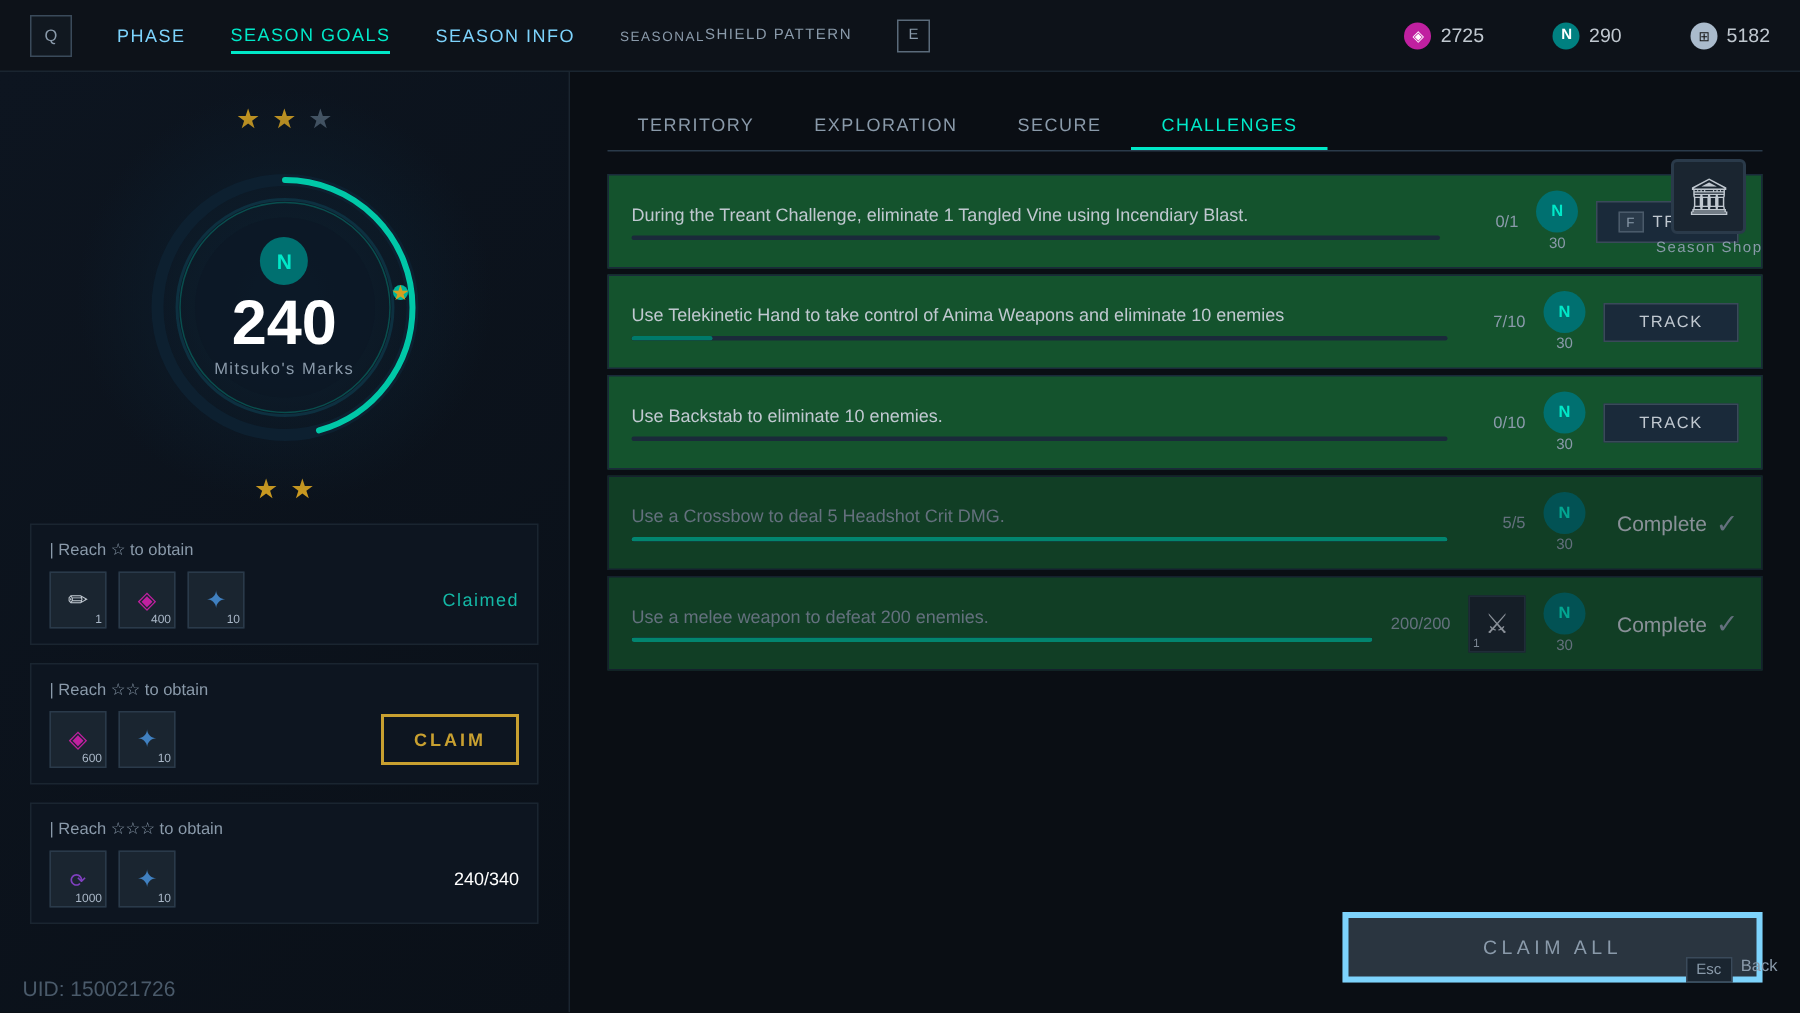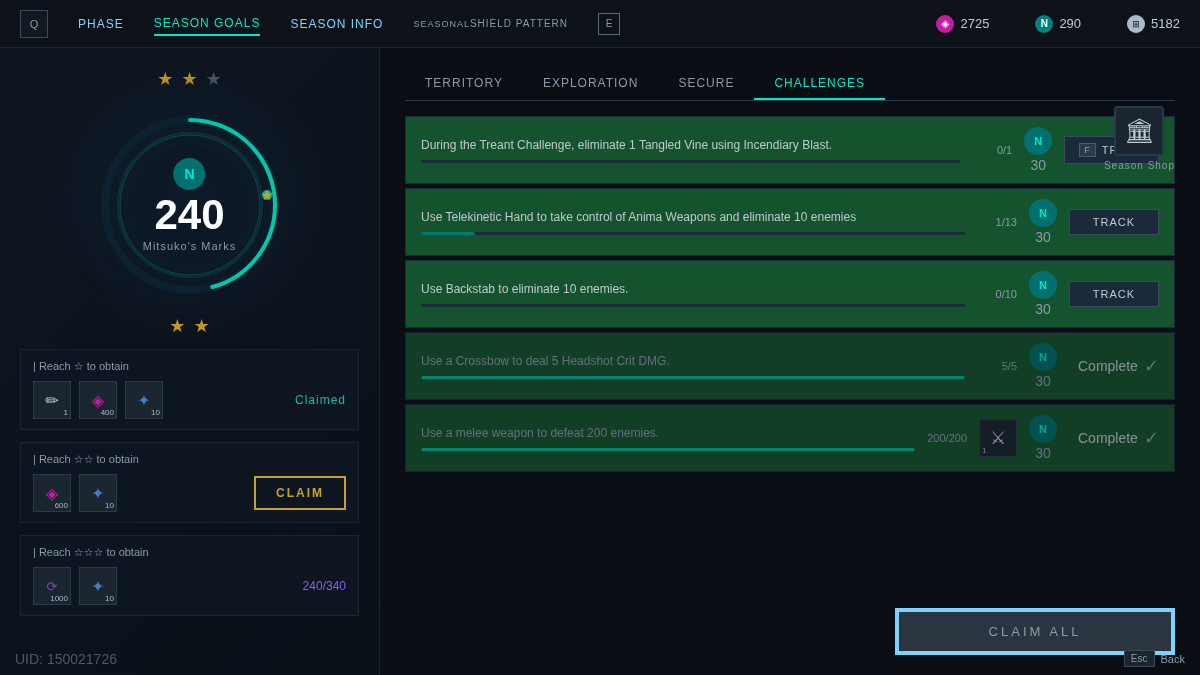--- a/index.html
+++ b/index.html
@@ -184,21 +184,21 @@
       font-weight: bold;
     }
     .claimed-label {
       margin-left: auto;
       color: #14b8a6;
       font-size: 12px;
       letter-spacing: 1px;
     }
     .progress-text {
       margin-left: auto;
-      color: #8b5cf6;
+      color: #ffffff;
       font-size: 12px;
     }
 
     
     .right-panel {
       flex: 1;
       padding: 20px 25px;
       display: flex;
       flex-direction: column;
     }
@@ -309,21 +309,21 @@
       gap: 2px;
     }
     .challenge-currency .c-icon {
       width: 28px; height: 28px;
       background: #007070;
       border-radius: 50%;
       display: flex; align-items: center; justify-content: center;
       color: #00e8c8; font-size: 11px; font-weight: bold;
     }
     .challenge-currency .c-amount {
-      font-size: 14px; color: #8a9aaa;
+      font-size: 10px; color: #8a9aaa;
     }
     .challenge-reward-img {
       width: 38px; height: 38px;
       background: #1a2530;
       border: 1px solid #2a3a4a;
       display: flex; align-items: center; justify-content: center;
       font-size: 18px;
       position: relative;
     }
     .challenge-reward-img .r-count {
@@ -382,23 +382,23 @@
     
     .footer {
       position: absolute;
       bottom: 8px;
       left: 15px;
       font-size: 14px;
       color: #4a5a6a;
     }
     .footer-esc {
       position: absolute;
-      bottom: 8px;
+      bottom: 20px;
       right: 15px;
-      display: flex; align-items: center; gap: 6px;
+      display: flex; gap: 6px;
       font-size: 11px; color: #8a9aaa;
     }
     .esc-key {
       background: #1a2530;
       border: 1px solid #3a4a5a;
       padding: 2px 6px;
       font-size: 10px;
     }
 
     
@@ -570,21 +570,21 @@
         </button>
       </div>
 
       <div class="challenge-row">
         <div class="challenge-info">
           <div class="challenge-text">Use Telekinetic Hand to take control of Anima Weapons and eliminate 10 enemies</div>
           <div class="challenge-progress-bar">
             <div class="challenge-progress-fill" style="width:10%"></div>
           </div>
         </div>
-        <span class="challenge-count">1/13</span>
+        <span class="challenge-count">7/10</span>
         <div class="challenge-currency">
           <div class="c-icon">N</div>
           <span class="c-amount">30</span>
         </div>
         <button class="track-btn">
           <span>TRACK</span>
         </button>
       </div>
 
       <div class="challenge-row">

